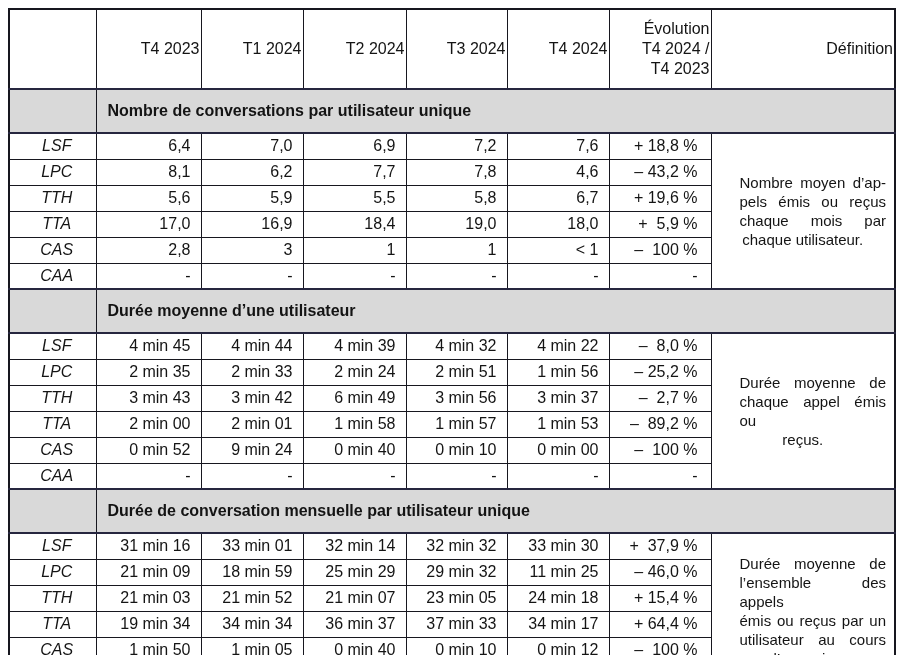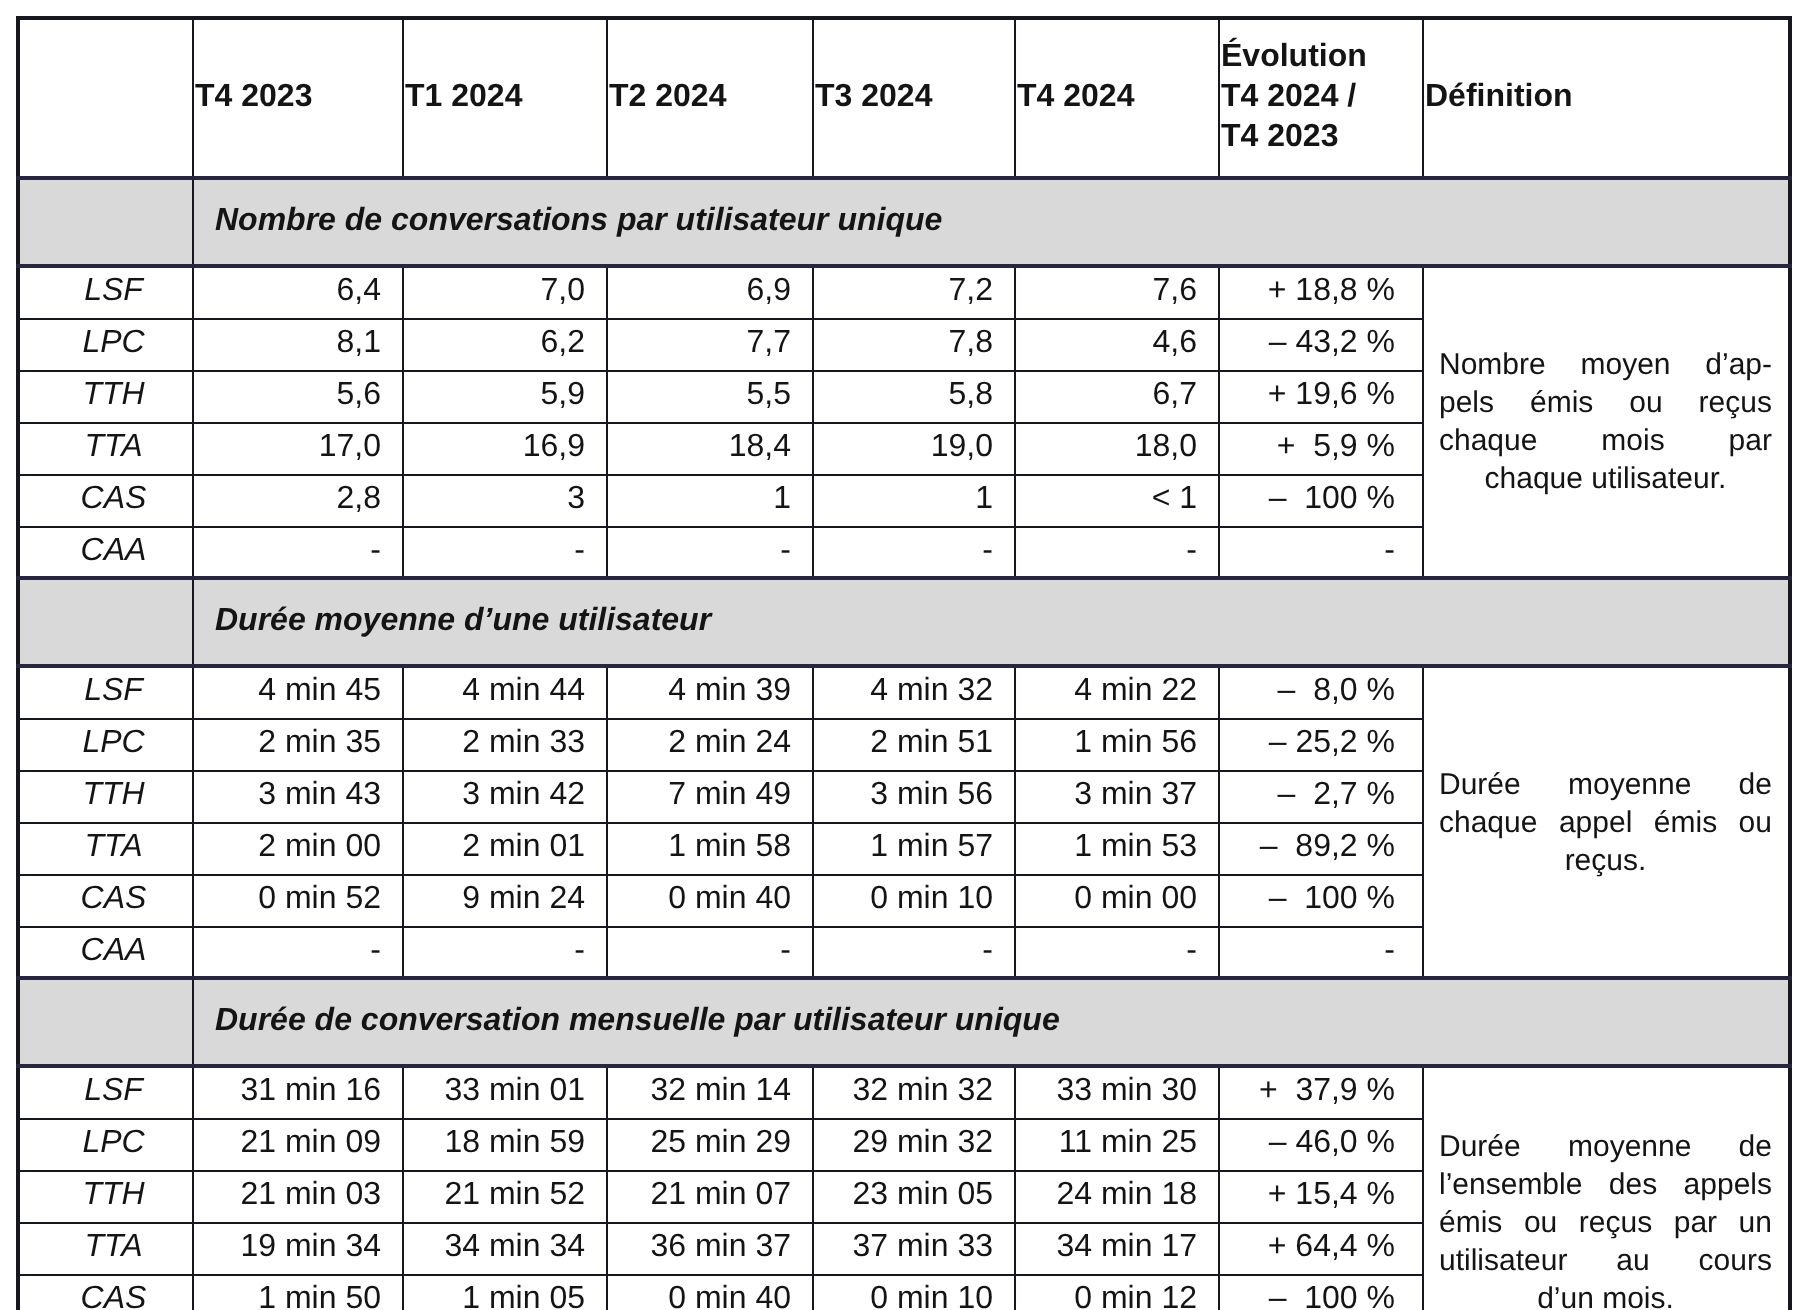--- a/index.html
+++ b/index.html
@@ -21,40 +21,40 @@
   col.c-label{width:87px;}
   col.c-q1{width:105px;}
   col.c-q2{width:102px;}
   col.c-q3{width:103px;}
   col.c-q4{width:101px;}
   col.c-q5{width:102px;}
   col.c-evo{width:102px;}
   col.c-def{width:184px;}
   
   tr.header-row{height:80px;}
-  td.hd{font-weight:bold;text-align:left;vertical-align:middle;}
+  td.hd{font-weight:normal;text-align:right;vertical-align:middle;}
   td.hd .hline{line-height:20px;}
   
-  tr.band-row{height:44px;font-style:italic;}
+  tr.band-row{height:44px;}
   td.band{
     background:#d9d9d9;
     border-top:2px solid #26263f;
     border-bottom:2px solid #26263f;
   }
   td.band-title{
     font-weight:bold;text-align:left;padding-left:11px;vertical-align:middle;
   }
   
   tr.data-row{height:26px;}
   td.lbl{font-style:italic;text-align:center;padding-left:9px;vertical-align:middle;}
   td.num{text-align:right;padding-right:10px;vertical-align:middle;}
   td.evo{padding-right:13px;white-space:pre;margin-top:36px;}
   
   td.def{vertical-align:middle;padding:2px 8px;font-size:15px;line-height:19px;}
-  td.def .jl{text-align:justify;text-align-last:justify;}
+  td.def .jl{text-align:justify;text-align-last:justify;margin-left:20px;}
   td.def .ll{text-align:center;}
   
   tr.sliver{height:18px;}
 </style>
 </head>
 <body>
 
 <div class="page">
   <table class="stats">
     <colgroup>
@@ -172,21 +172,21 @@
           <td class="num">2 min 33</td>
           <td class="num">2 min 24</td>
           <td class="num">2 min 51</td>
           <td class="num">1 min 56</td>
           <td class="num evo">– 25,2 %</td>
         </tr>
         <tr class="data-row">
           <td class="lbl">TTH</td>
           <td class="num">3 min 43</td>
           <td class="num">3 min 42</td>
-          <td class="num">7 min 49</td>
+          <td class="num">6 min 49</td>
           <td class="num">3 min 56</td>
           <td class="num">3 min 37</td>
           <td class="num evo">–  2,7 %</td>
         </tr>
         <tr class="data-row">
           <td class="lbl">TTA</td>
           <td class="num">2 min 00</td>
           <td class="num">2 min 01</td>
           <td class="num">1 min 58</td>
           <td class="num">1 min 57</td>

